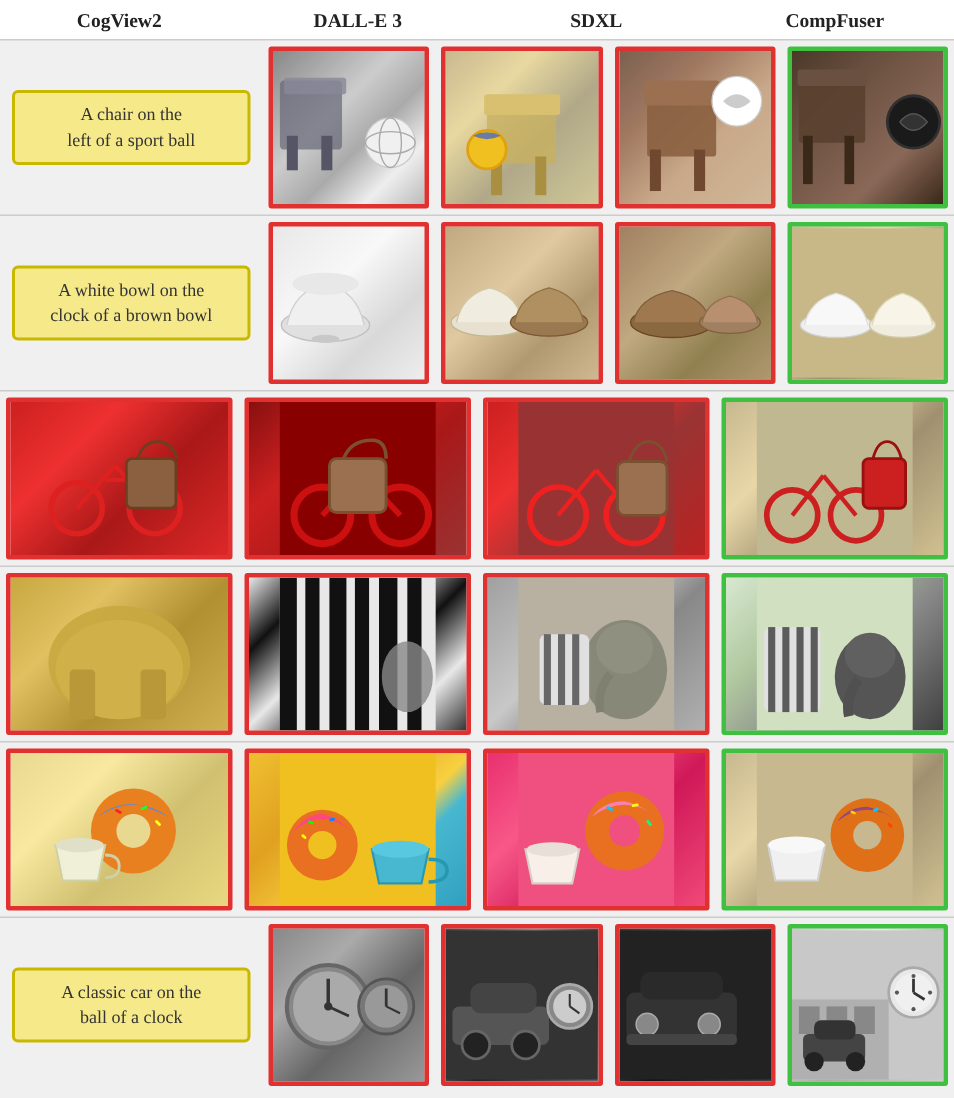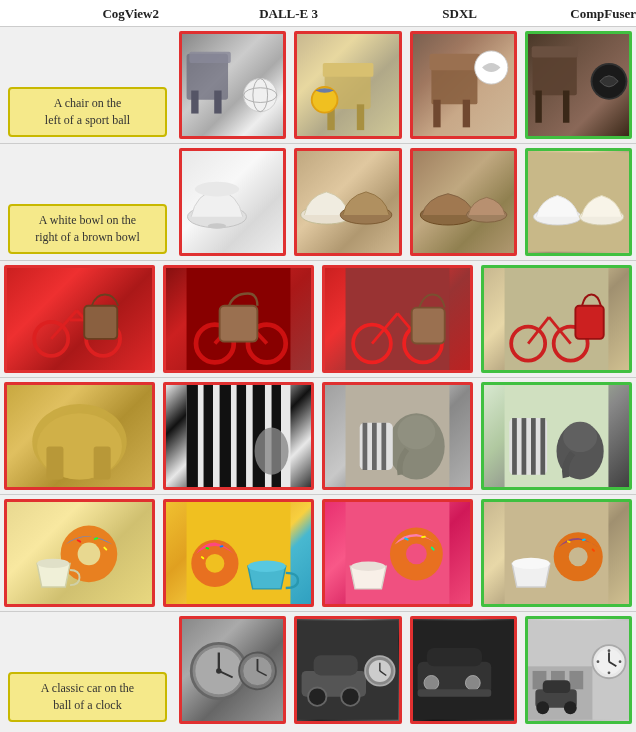--- a/index.html
+++ b/index.html
@@ -33,31 +33,30 @@
     }
 
     .header-instruction {
       width: 175px;
       min-width: 175px;
     }
 
     .header-col {
       flex: 1;
       font-size: 13px;
-      text-align: right;
     }
 
     .data-rows {
       display: flex;
       flex-direction: column;
     }
 
     .data-row {
       display: flex;
-      align-items: flex-end;
+      align-items: center;
       border-top: 1px solid #ccc;
     }
 
     .instruction-cell {
       width: 175px;
       min-width: 175px;
       display: flex;
       align-items: center;
       justify-content: center;
       padding: 6px 8px;
@@ -240,21 +239,21 @@
             </svg>
           </div>
         </div>
       </div>
     </div>
 
     <div class="data-row">
       <div class="instruction-cell">
         <div class="instruction-box">
           <span style="white-space:pre-line;">A white bowl on the
-right of a brown bowl</span>
+clock of a brown bowl</span>
         </div>
       </div>
       <div class="image-cells">
         <div class="image-cell">
           <div class="image-placeholder border-red r2c1">
             <svg class="scene-svg" viewBox="0 0 110 108" xmlns="http://www.w3.org/2000/svg">
               <ellipse cx="38" cy="70" rx="32" ry="12" fill="#e0e0e0" stroke="#c0c0c0" stroke-width="1"></ellipse>
               <path d="M10 70 Q15 45 38 40 Q61 45 66 70" fill="#f0f0f0" stroke="#d0d0d0" stroke-width="1"></path>
               <ellipse cx="38" cy="40" rx="24" ry="8" fill="#e8e8e8"></ellipse>
               <ellipse cx="38" cy="80" rx="10" ry="3" fill="#c8c8c8"></ellipse>

